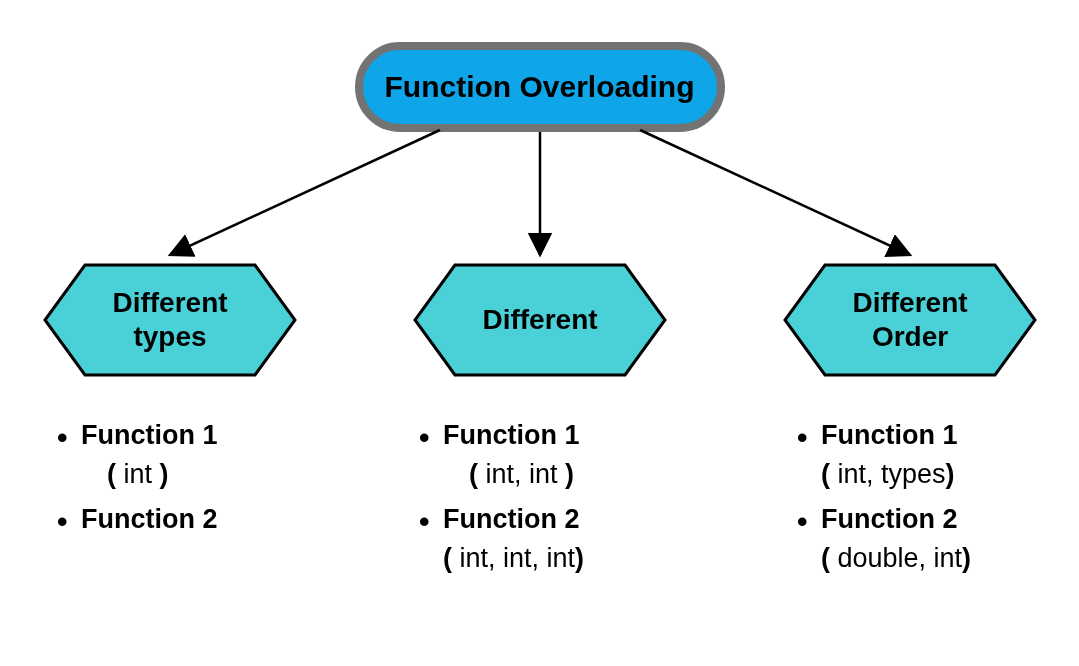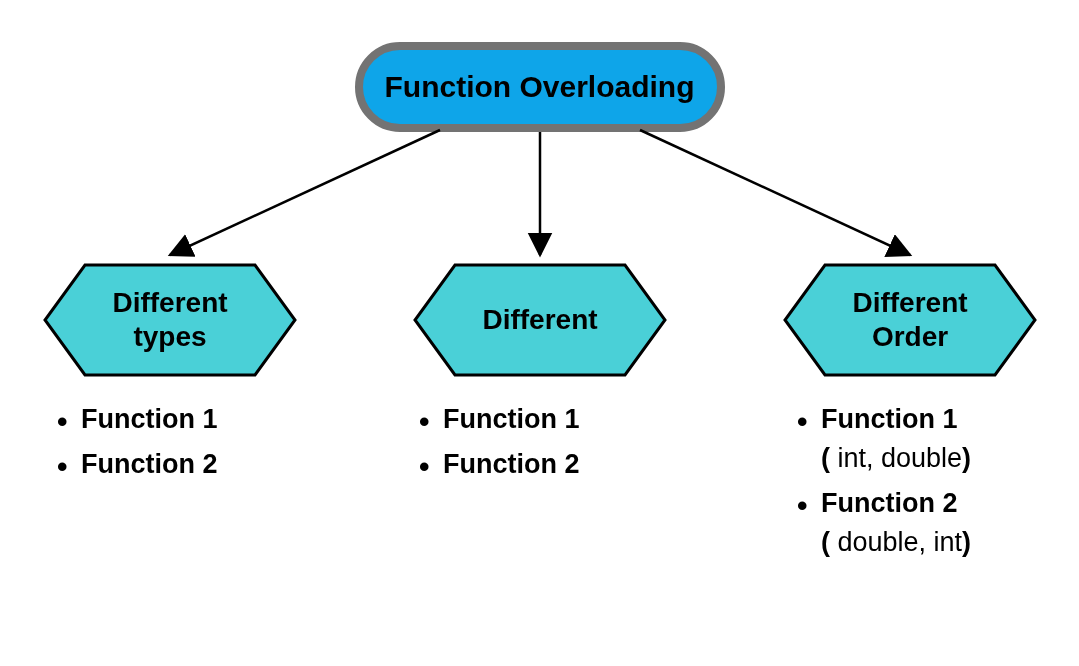--- a/index.html
+++ b/index.html
@@ -59,20 +59,21 @@
   }
   .details {
     position: absolute;
     font-size: 27px;
     color: #000;
     line-height: 1.45;
   }
   .details ul {
     list-style: none;
     padding: 0;
+    margin-top: 16px;
   }
   .details li {
     position: relative;
     padding-left: 26px;
     margin-bottom: 6px;
   }
   .details li::before {
     content: "•";
     position: absolute;
     left: 2px;
@@ -113,61 +114,70 @@
   </svg>
   <div class="hexlabel">
     <span>Different</span>
     <span>types</span>
   </div>
 </div>
 <div class="details" style="left:55px; top:400px; width:300px;">
   <ul>
     <li>
       <span class="fn-name">Function 1</span>
+      <span class="sig-line">
+        <span class="paren">( </span><span class="params">int</span><span class="paren"> )</span>
+      </span>
     </li>
     <li>
       <span class="fn-name">Function 2</span>
     </li>
   </ul>
 </div>
 
 <div class="hexwrap" style="left:410px; top:260px;">
   <svg class="hex" viewBox="0 0 260 120">
     <polygon points="45,5 215,5 255,60 215,115 45,115 5,60" stroke-width="3" stroke="#000" fill="#4ad0d7"></polygon>
   </svg>
   <div class="hexlabel">
     <span>Different</span>
   </div>
 </div>
 <div class="details" style="left:417px; top:400px; width:320px;">
   <ul>
     <li>
       <span class="fn-name">Function 1</span>
+      <span class="sig-line">
+        <span class="paren">( </span><span class="params">int, int</span><span class="paren"> )</span>
+      </span>
     </li>
     <li>
       <span class="fn-name">Function 2</span>
+      <span class="sig-line noindent">
+        <span class="paren">( </span><span class="params">int, int,  int</span><span class="paren">)</span>
+      </span>
     </li>
   </ul>
 </div>
 
 <div class="hexwrap" style="left:780px; top:260px;">
   <svg class="hex" viewBox="0 0 260 120">
     <polygon points="45,5 215,5 255,60 215,115 45,115 5,60" stroke-width="3" stroke="#000" fill="#4ad0d7"></polygon>
   </svg>
   <div class="hexlabel">
     <span>Different</span>
     <span>Order</span>
   </div>
 </div>
 <div class="details" style="left:795px; top:400px; width:290px;">
   <ul>
     <li>
       <span class="fn-name">Function 1</span>
       <span class="sig-line noindent">
-        <span class="paren">( </span><span class="params">int, double</span><span class="paren">)</span>
+        <span class="paren">( </span><span class="params">int, types</span><span class="paren">)</span>
       </span>
     </li>
     <li>
       <span class="fn-name">Function 2</span>
       <span class="sig-line noindent">
         <span class="paren">( </span><span class="params">double, int</span><span class="paren">)</span>
       </span>
     </li>
   </ul>
 </div>

